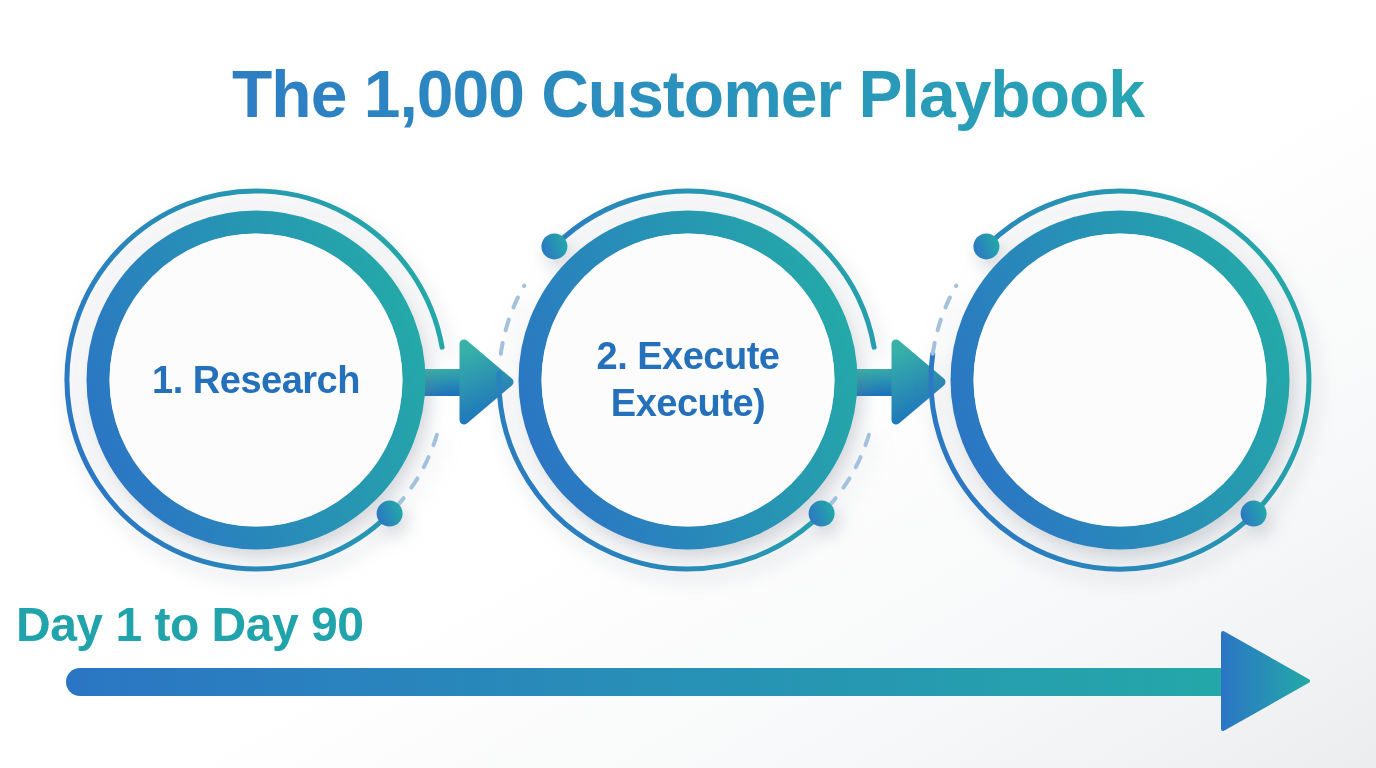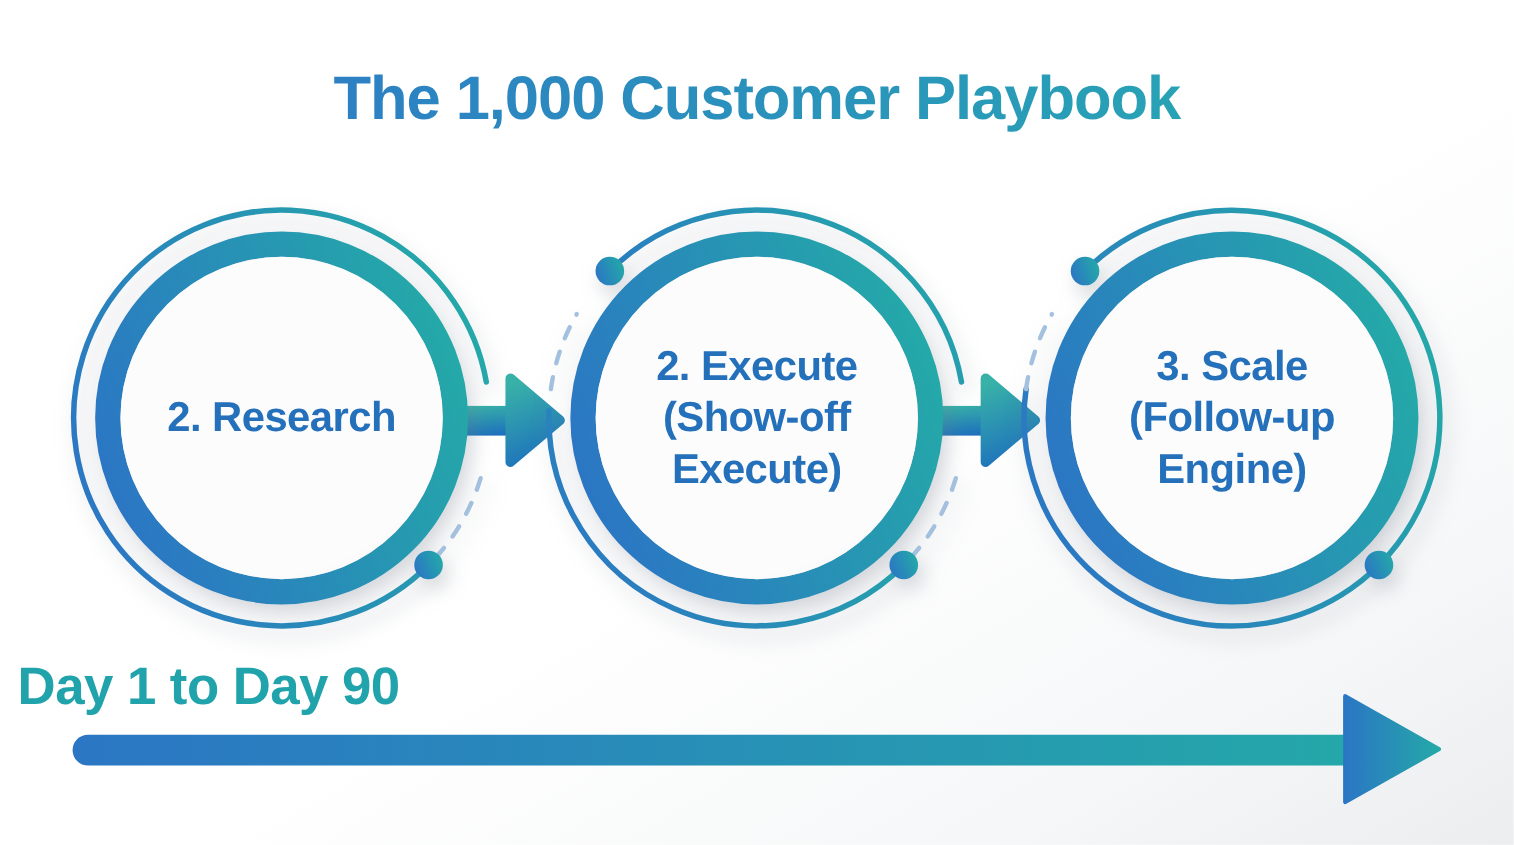--- a/index.html
+++ b/index.html
@@ -3,21 +3,21 @@
 <meta charset="utf-8">
 <style>
   html,body{margin:0;padding:0;}
   body{
     width:1376px;height:768px;position:relative;overflow:hidden;
     background:linear-gradient(150deg,#ffffff 55%,#f6f7f8 82%,#ecedef 100%);
     font-family:"Liberation Sans","DejaVu Sans",sans-serif;
   }
   .title{
     position:absolute;top:56px;left:0;width:1376px;text-align:center;
-    font-size:56px;font-weight:700;letter-spacing:-1px;
+    font-size:66px;font-weight:700;letter-spacing:-1px;
     background:linear-gradient(90deg,var(--c-title_blue) 10%,var(--c-title_teal) 90%);
     -webkit-background-clip:text;background-clip:text;
     -webkit-text-fill-color:transparent;color:var(--c-title_blue);
   }
   .step{position:absolute;width:400px;height:400px;top:180px;}
   .step svg{position:absolute;left:0;top:0;filter:drop-shadow(5px 9px 9px rgba(110,120,135,.30));}
   .step-research{left:56px;}
   .step-execute{left:488px;}
   .step-scale{left:920px;}
   .step-label{
@@ -73,56 +73,50 @@
 
 <div class="step step-research">
   <svg viewBox="0 0 400 400" width="400" height="400">
     <path d="M 386.1 167.2 A 189 189 0 1 0 333.6 333.6" fill="none" stroke="url(#ringGrad)" stroke-width="5" stroke-linecap="round"></path>
     <path d="M 340.5 326.5 A 189 189 0 0 0 381.7 252.1" fill="none" stroke="var(--c-dash)" stroke-width="4" stroke-linecap="round" stroke-dasharray="11 13"></path>
     <circle cx="200" cy="200" r="158" fill="none" stroke="url(#ringGrad)" stroke-width="23"></circle>
     <circle cx="200" cy="200" r="146.5" fill="url(#innerWhite)"></circle>
     <circle cx="333.6" cy="333.6" r="13" fill="url(#ringGrad)"></circle>
   </svg>
   <div class="step-label">
-    <span>2. Research</span>
+    <span>1. Research</span>
   </div>
 </div>
 
 <div class="step step-execute">
   <svg viewBox="0 0 400 400" width="400" height="400">
     <path d="M 66.4 66.4 A 189 189 0 0 1 386.1 167.2" fill="none" stroke="url(#ringGrad)" stroke-width="5" stroke-linecap="round"></path>
     <path d="M 333.6 333.6 A 189 189 0 0 1 11.1 193.4" fill="none" stroke="url(#ringGrad)" stroke-width="5" stroke-linecap="round"></path>
     <path d="M 12.8 173.7 A 189 189 0 0 1 36.3 105.5" fill="none" stroke="var(--c-dash)" stroke-width="4" stroke-linecap="round" stroke-dasharray="11 13"></path>
     <path d="M 340.5 326.5 A 189 189 0 0 0 381.7 252.1" fill="none" stroke="var(--c-dash)" stroke-width="4" stroke-linecap="round" stroke-dasharray="11 13"></path>
     <circle cx="200" cy="200" r="158" fill="none" stroke="url(#ringGrad)" stroke-width="23"></circle>
     <circle cx="200" cy="200" r="146.5" fill="url(#innerWhite)"></circle>
     <circle cx="66.4" cy="66.4" r="13" fill="url(#ringGrad)"></circle>
     <circle cx="333.6" cy="333.6" r="13" fill="url(#ringGrad)"></circle>
   </svg>
   <div class="step-label">
     <span>2. Execute</span>
-    <span>(Show-off</span>
     <span>Execute)</span>
   </div>
 </div>
 
 <div class="step step-scale">
   <svg viewBox="0 0 400 400" width="400" height="400">
     <path d="M 66.4 66.4 A 189 189 0 1 1 12.8 173.7" fill="none" stroke="url(#ringGrad)" stroke-width="5" stroke-linecap="round"></path>
     <path d="M 12.8 173.7 A 189 189 0 0 1 36.3 105.5" fill="none" stroke="var(--c-dash)" stroke-width="4" stroke-linecap="round" stroke-dasharray="11 13"></path>
     <circle cx="200" cy="200" r="158" fill="none" stroke="url(#ringGrad)" stroke-width="23"></circle>
     <circle cx="200" cy="200" r="146.5" fill="url(#innerWhite)"></circle>
     <circle cx="66.4" cy="66.4" r="13" fill="url(#ringGrad)"></circle>
     <circle cx="333.6" cy="333.6" r="13" fill="url(#ringGrad)"></circle>
   </svg>
-  <div class="step-label">
-    <span>3. Scale</span>
-    <span>(Follow-up</span>
-    <span>Engine)</span>
-  </div>
 </div>
 
 <div class="timeline-label">Day 1 to Day 90</div>
 
 <svg class="timeline-arrow" viewBox="0 0 1270 115" width="1270" height="115">
   <rect x="16" y="40" width="1190" height="28" rx="14" fill="url(#arrowGradH)"></rect>
   <polygon points="1173,5 1258,53 1173,101" fill="url(#arrowGradH)" stroke="url(#arrowGradH)" stroke-width="4" stroke-linejoin="round"></polygon>
 </svg>
 
 </body></html>

